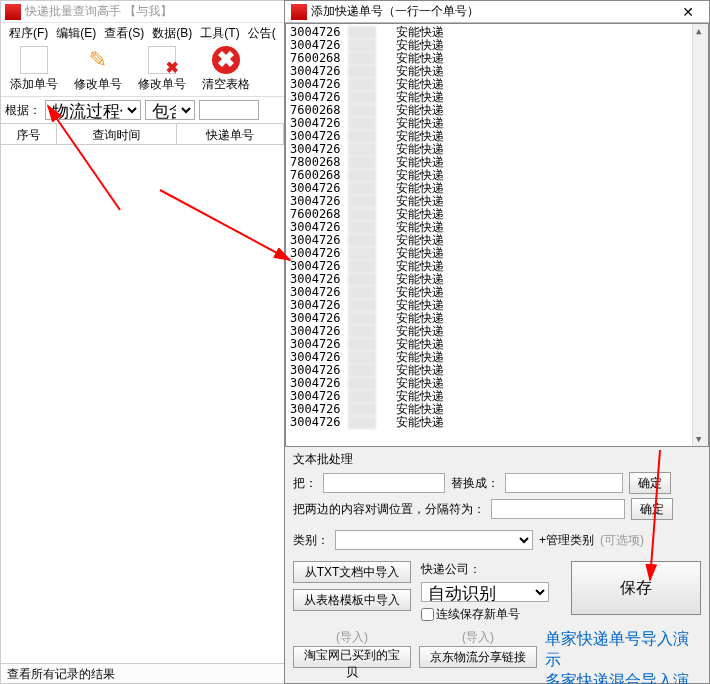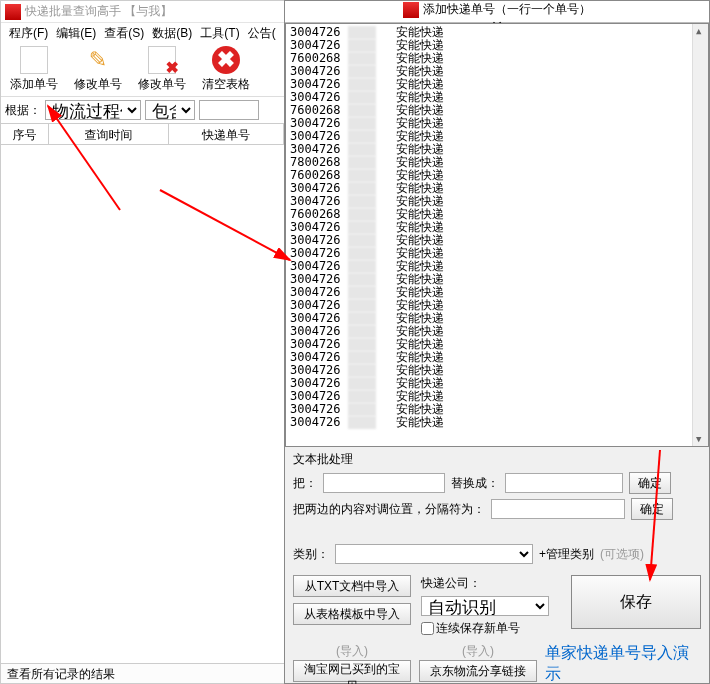--- a/index.html
+++ b/index.html
@@ -115,21 +115,20 @@
     background: #f0f0f0;
   }
   .dialog .titlebar2 {
     height: 22px;
     background: #fff;
     display: flex;
     align-items: center;
     justify-content: space-between;
     padding: 0 6px;
     border-bottom: 1px solid #bbb;
-    flex-direction: column;
   }
   .dialog .closebtn {
     width: 30px; text-align: center;
     font-size: 14px;
     cursor: pointer;
   }
   .listpanel {
     height: 424px;
     border: 1px solid #888;
     background: #fff;
@@ -250,21 +249,21 @@
       <span>清空表格</span>
     </div>
   </div>
   <div class="filterbar">
     <span>根据：</span>
     <select style="width:96px"><option>物流过程信息</option></select>
     <select style="width:50px"><option>包含</option></select>
     <input type="text" style="width: 60px;" value="">
   </div>
   <div class="gridhead">
-    <div style="width:48px">序号</div>
+    <div style="width:56px">序号</div>
     <div style="width:120px">查询时间</div>
     <div style="flex:1">快递单号</div>
   </div>
   <div style="height:490px;background:#fff"></div>
   <div class="statusbar">
     <span>查看所有记录的结果</span>
   </div>
 </div>
 
 <div class="dialog">
@@ -444,21 +443,21 @@
       <input type="text" style="width: 122px;">
       <span>替换成：</span>
       <input type="text" style="width: 118px;">
       <button class="btn-g">确定</button>
     </div>
     <div class="batchrow">
       <span>把两边的内容对调位置，分隔符为：</span>
       <input type="text" style="width: 134px;">
       <button class="btn-g">确定</button>
     </div>
-    <div class="batchrow" style="margin-top:24px">
+    <div class="batchrow" style="margin-top:10px">
       <span>类别：</span>
       <select style="width:198px"><option></option></select>
       <a href="#" style="color:#000;text-decoration:none">+管理类别</a>
       <span class="gray">(可选项)</span>
     </div>
   </div>
 
   <div class="bottom-area" style="margin-top:11px">
     <div class="left-btns">
       <button class="btn-g" style="width:118px">从TXT文档中导入</button>

